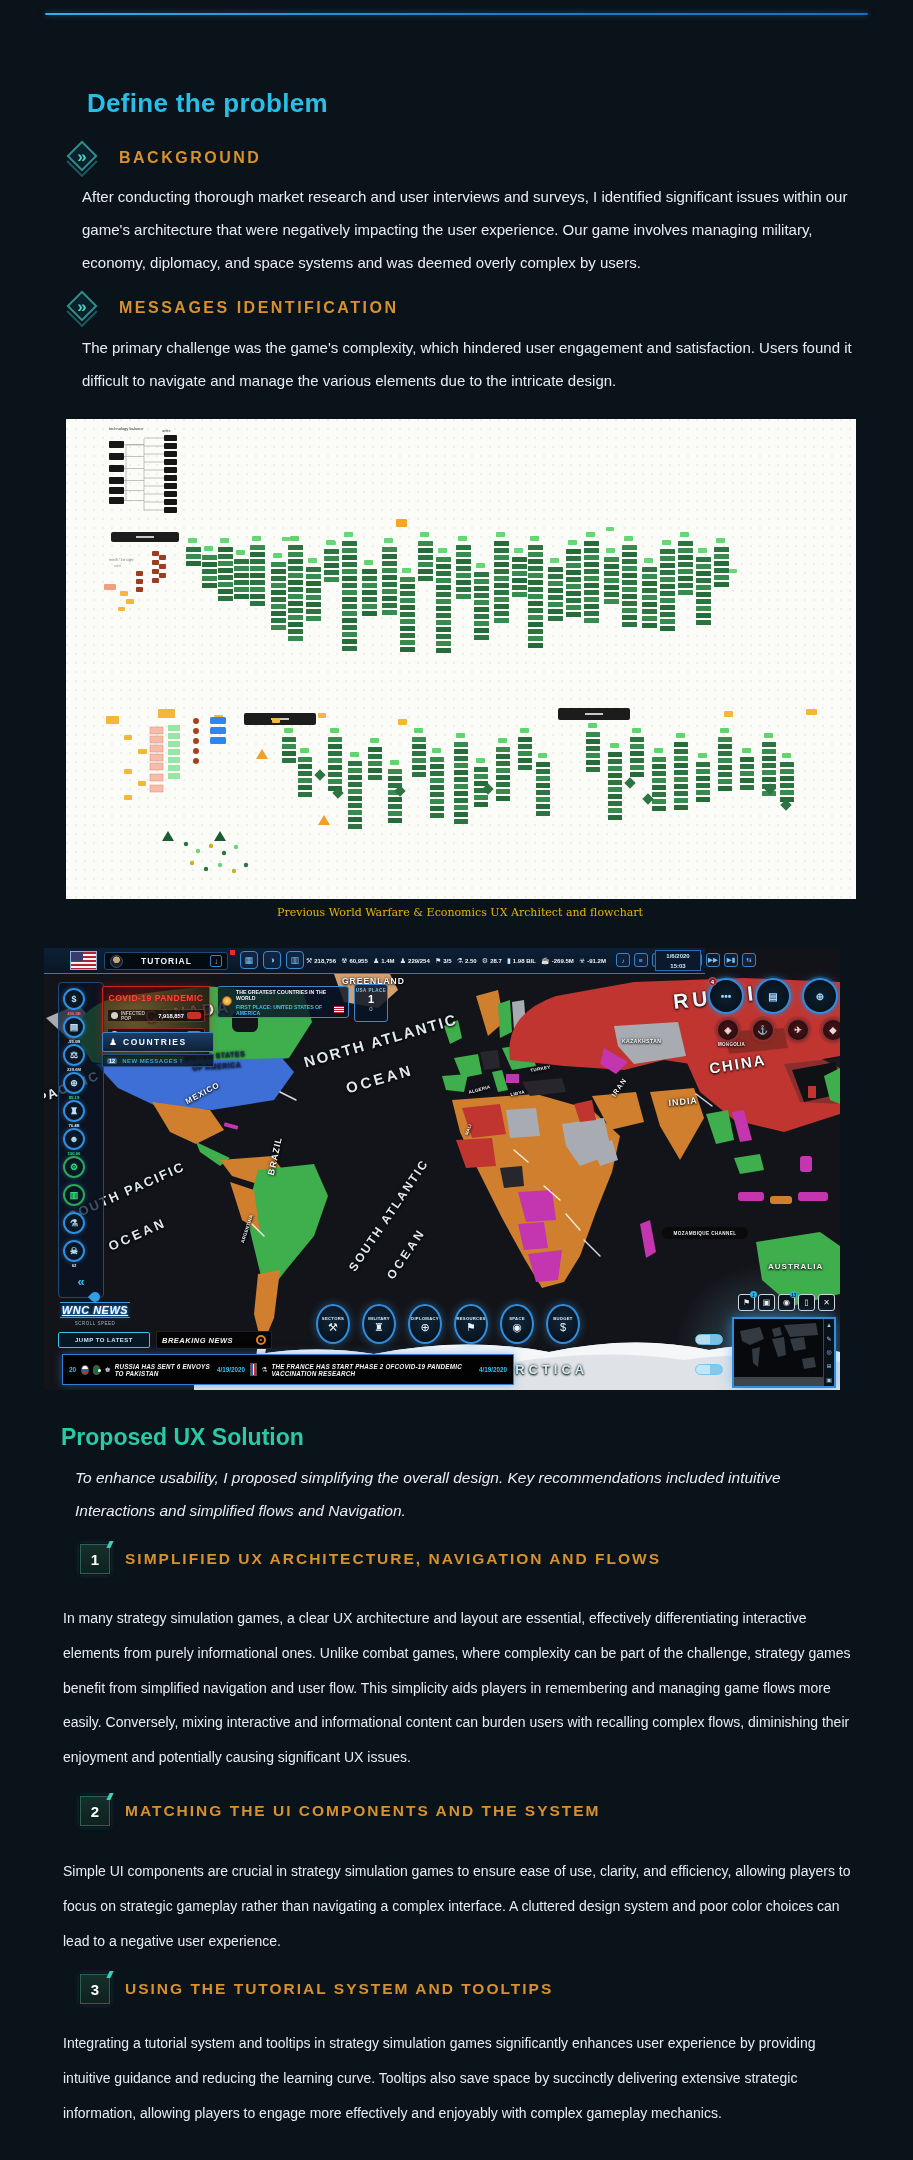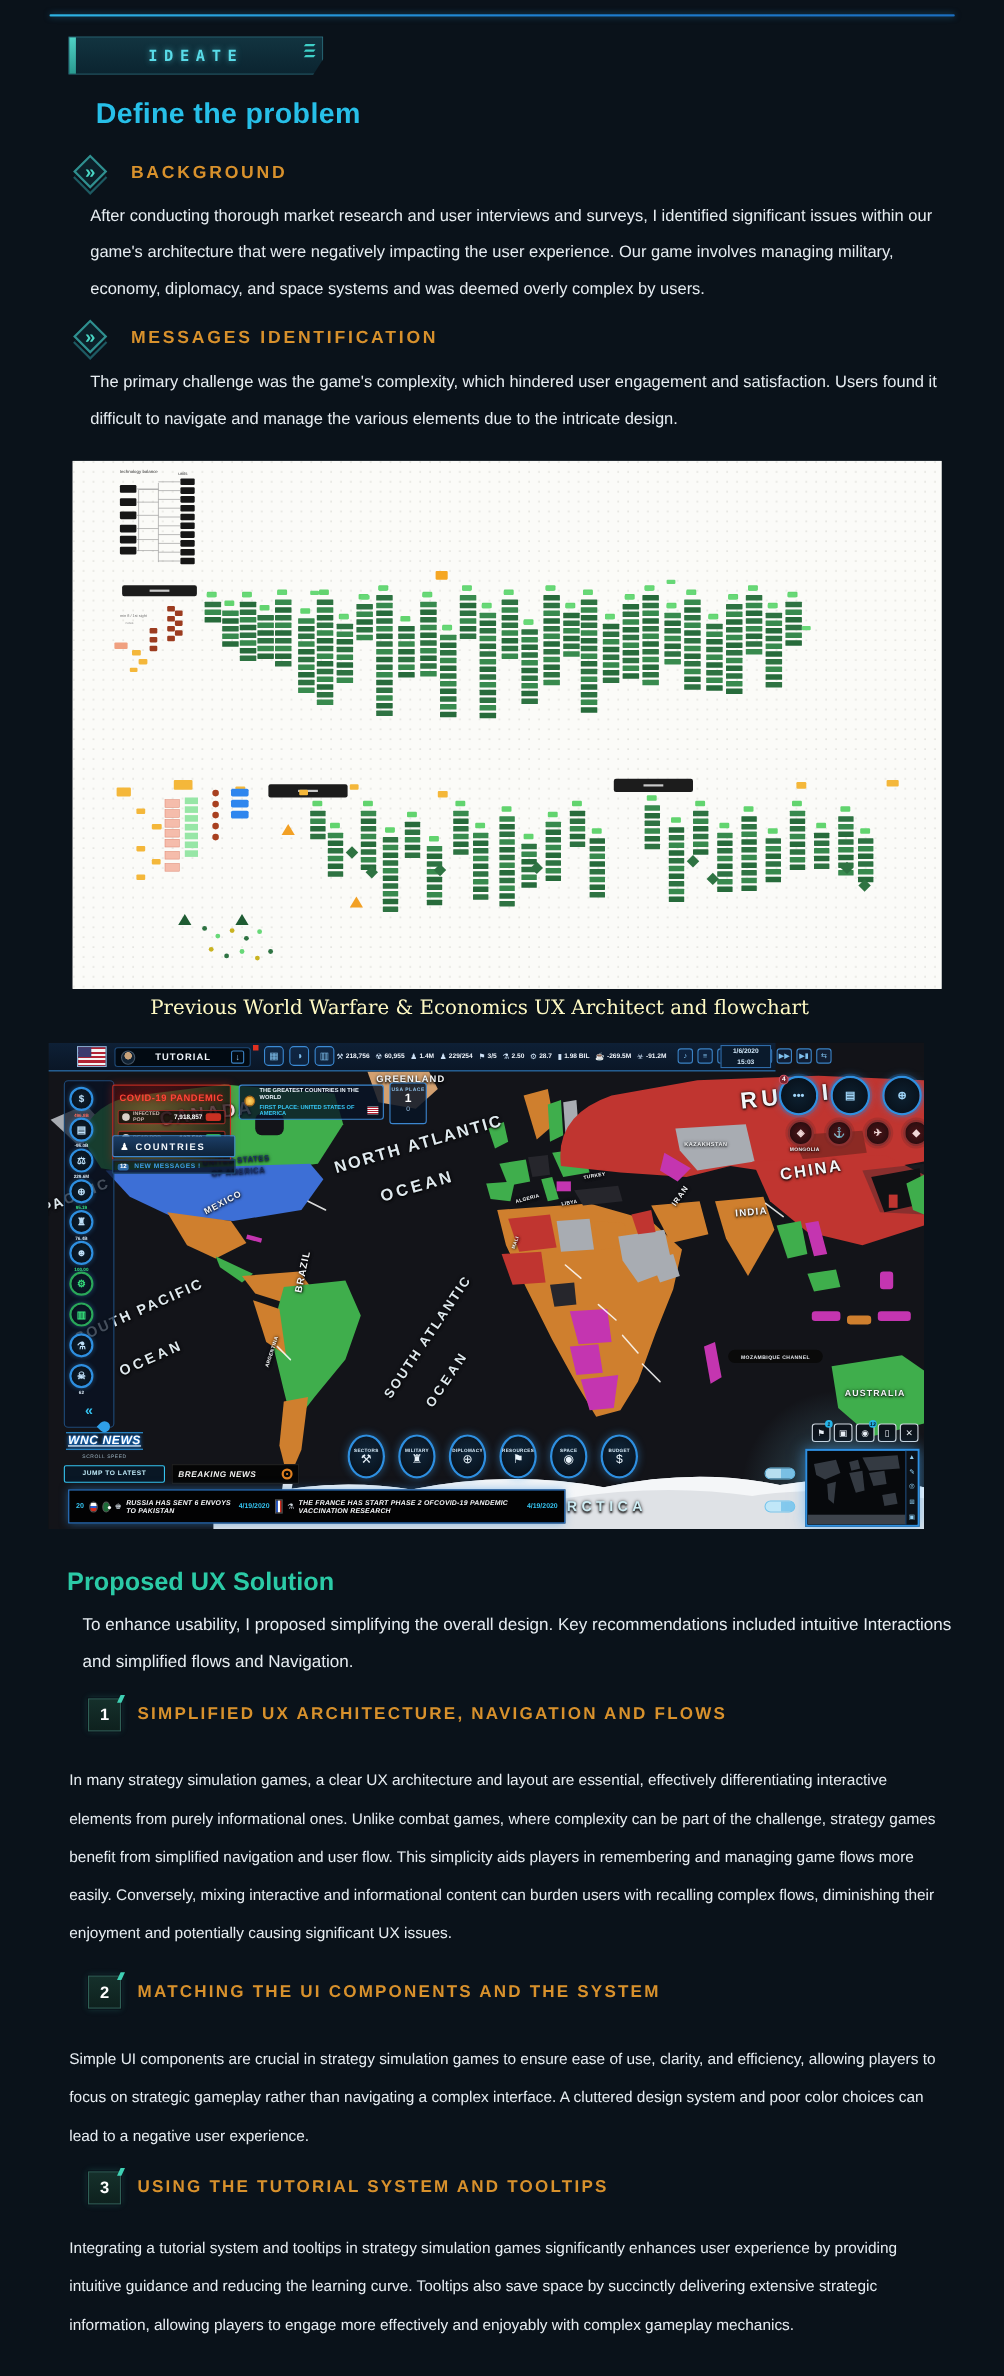--- a/index.html
+++ b/index.html
@@ -44,22 +44,22 @@
   .num-row { position:absolute; display:flex; align-items:center; }
   .num-badge { position:relative; width:30px; height:30px; background:linear-gradient(180deg,#15302b,#0e211e);
     border:1px solid #2f5f55; box-shadow:0 0 0 1px #0a121a, 0 0 6px rgba(60,200,180,.25);
     display:flex; align-items:center; justify-content:center; color:#fff; font-weight:bold; font-size:15px; }
   .num-badge::after { content:""; position:absolute; right:-3px; top:-4px; width:4px; height:7px;
     background:#3fd0b4; transform:skewX(-25deg); }
   .num-title { margin-left:15px; color:#d8912c; font-weight:bold; font-size:15.5px; letter-spacing:2px; }
 
   
   .fc-wrap { position:absolute; left:66px; top:419px; width:790px; height:480px; background:#fbfbf8; }
-  .fc-caption { position:absolute; left:36px; top:906px; width:800px; text-align:center;
-    font-family:"DejaVu Serif", serif; font-size:18px; color:#fef9c3; }
+  .fc-caption { position:absolute; left:60px; top:906px; width:800px; text-align:center;
+    font-family:"DejaVu Serif", serif; font-size:11px; color:#eab308; }
 
   
   .game { position:absolute; left:44px; top:948px; width:796px; height:442px; background:#121318; overflow:hidden; }
   .hud { position:absolute; left:0; top:0; width:661px; height:26px;
     background:linear-gradient(180deg,#0e2036,#0a1626); border-bottom:1px solid #2e7bc0; z-index:6; }
   .hud-flag { position:absolute; left:26px; top:3px; width:27px; height:19px; border:1px solid #8fb2d8; z-index:7;
     background:repeating-linear-gradient(180deg,#b22234 0 2px,#f4f4f4 2px 4px); }
   .hud-flag::after { content:""; position:absolute; left:0; top:0; width:12px; height:9px; background:#3c3b6e; }
   .tut-pill { position:absolute; left:60px; top:4px; width:124px; height:18px; background:#020a12;
     border:1px solid #1e4a78; border-radius:3px; display:flex; align-items:center; gap:6px; padding:0 5px; }
@@ -189,28 +189,20 @@
     color:#e8ecf0; font-size:4.6px; font-weight:bold; letter-spacing:.4px; display:flex; align-items:center;
     justify-content:center; z-index:3; }
 </style>
 </head>
 <body>
 
 <div class="page">
 
   <div class="top-rule"></div>
 
-  <div class="ideate">
-    <span class="ideate-label">IDEATE</span>
-    <span class="ideate-slashes">
-        <i></i>
-        <i></i>
-        <i></i>
-      </span>
-  </div>
 
   <h1 class="h-define">Define the problem</h1>
 
   <div class="sec-head" style="left:64px;top:138px;">
     <span class="dmount">
         <span class="diamond">
           <span class="chev">»</span>
         </span>
       </span>
     <span class="sec-title">BACKGROUND</span>
@@ -1262,21 +1254,21 @@
             <span>⊞</span>
             <span>▣</span>
         </div>
       </div>
       <div class="capsule" style="left:651px;top:360px;"></div>
       <div class="capsule" style="left:651px;top:390px;"></div>
     </div>
   </div>
 
   <h2 class="h-solution">Proposed UX Solution</h2>
-  <p class="para p-intro" style="top:1462px;">To enhance usability, I proposed simplifying the overall design. Key recommendations included intuitive Interactions and simplified flows and Navigation.</p>
+  <p class="para p-intro" style="top:1462px;font-style:italic;">To enhance usability, I proposed simplifying the overall design. Key recommendations included intuitive Interactions and simplified flows and Navigation.</p>
 
   <div class="num-row" style="left:80px;top:1544px;">
     <span class="num-badge">1</span>
     <span class="num-title">SIMPLIFIED UX ARCHITECTURE, NAVIGATION AND FLOWS</span>
   </div>
   <p class="para p-wide" style="top:1601px;">In many strategy simulation games, a clear UX architecture and layout are essential, effectively differentiating interactive elements from purely informational ones. Unlike combat games, where complexity can be part of the challenge, strategy games benefit from simplified navigation and user flow. This simplicity aids players in remembering and managing game flows more easily. Conversely, mixing interactive and informational content can burden users with recalling complex flows, diminishing their enjoyment and potentially causing significant UX issues.</p>
 
   <div class="num-row" style="left:80px;top:1796px;">
     <span class="num-badge">2</span>
     <span class="num-title">MATCHING THE UI COMPONENTS AND THE SYSTEM</span>

